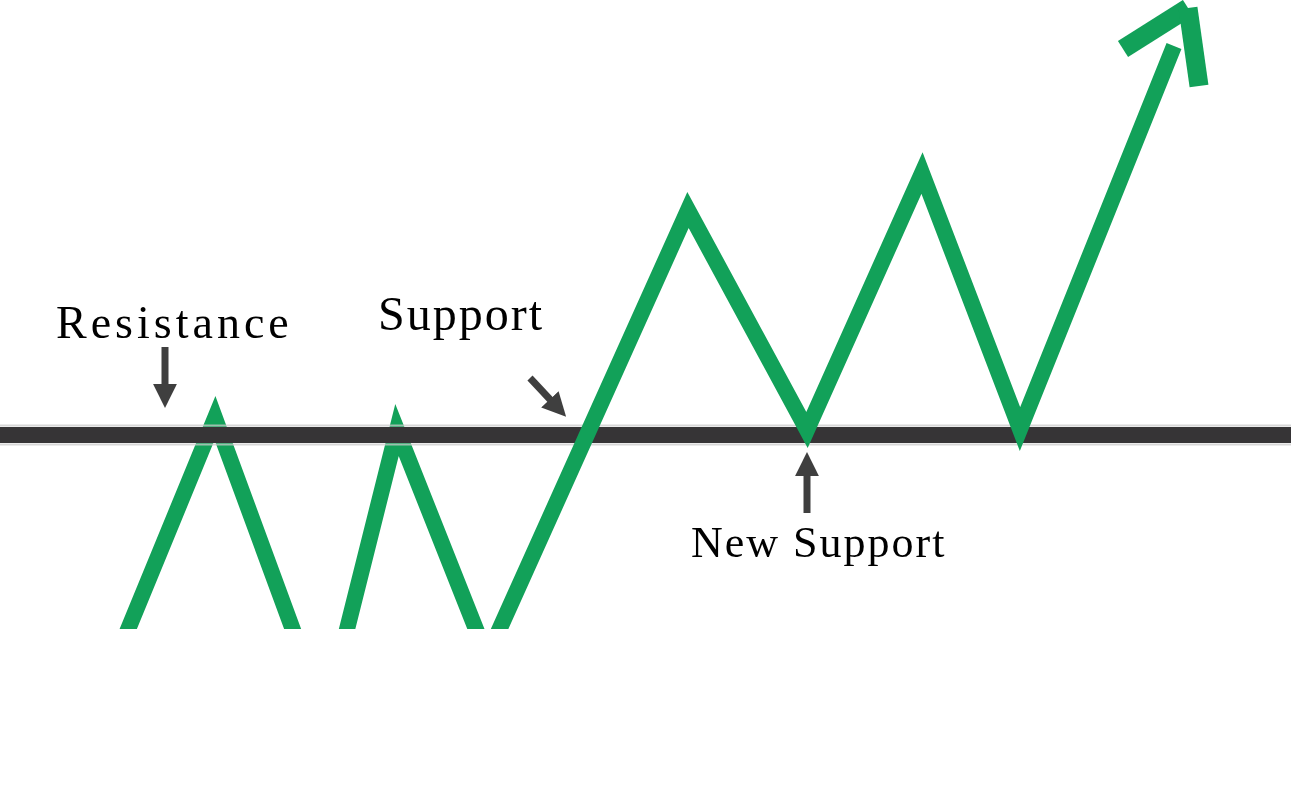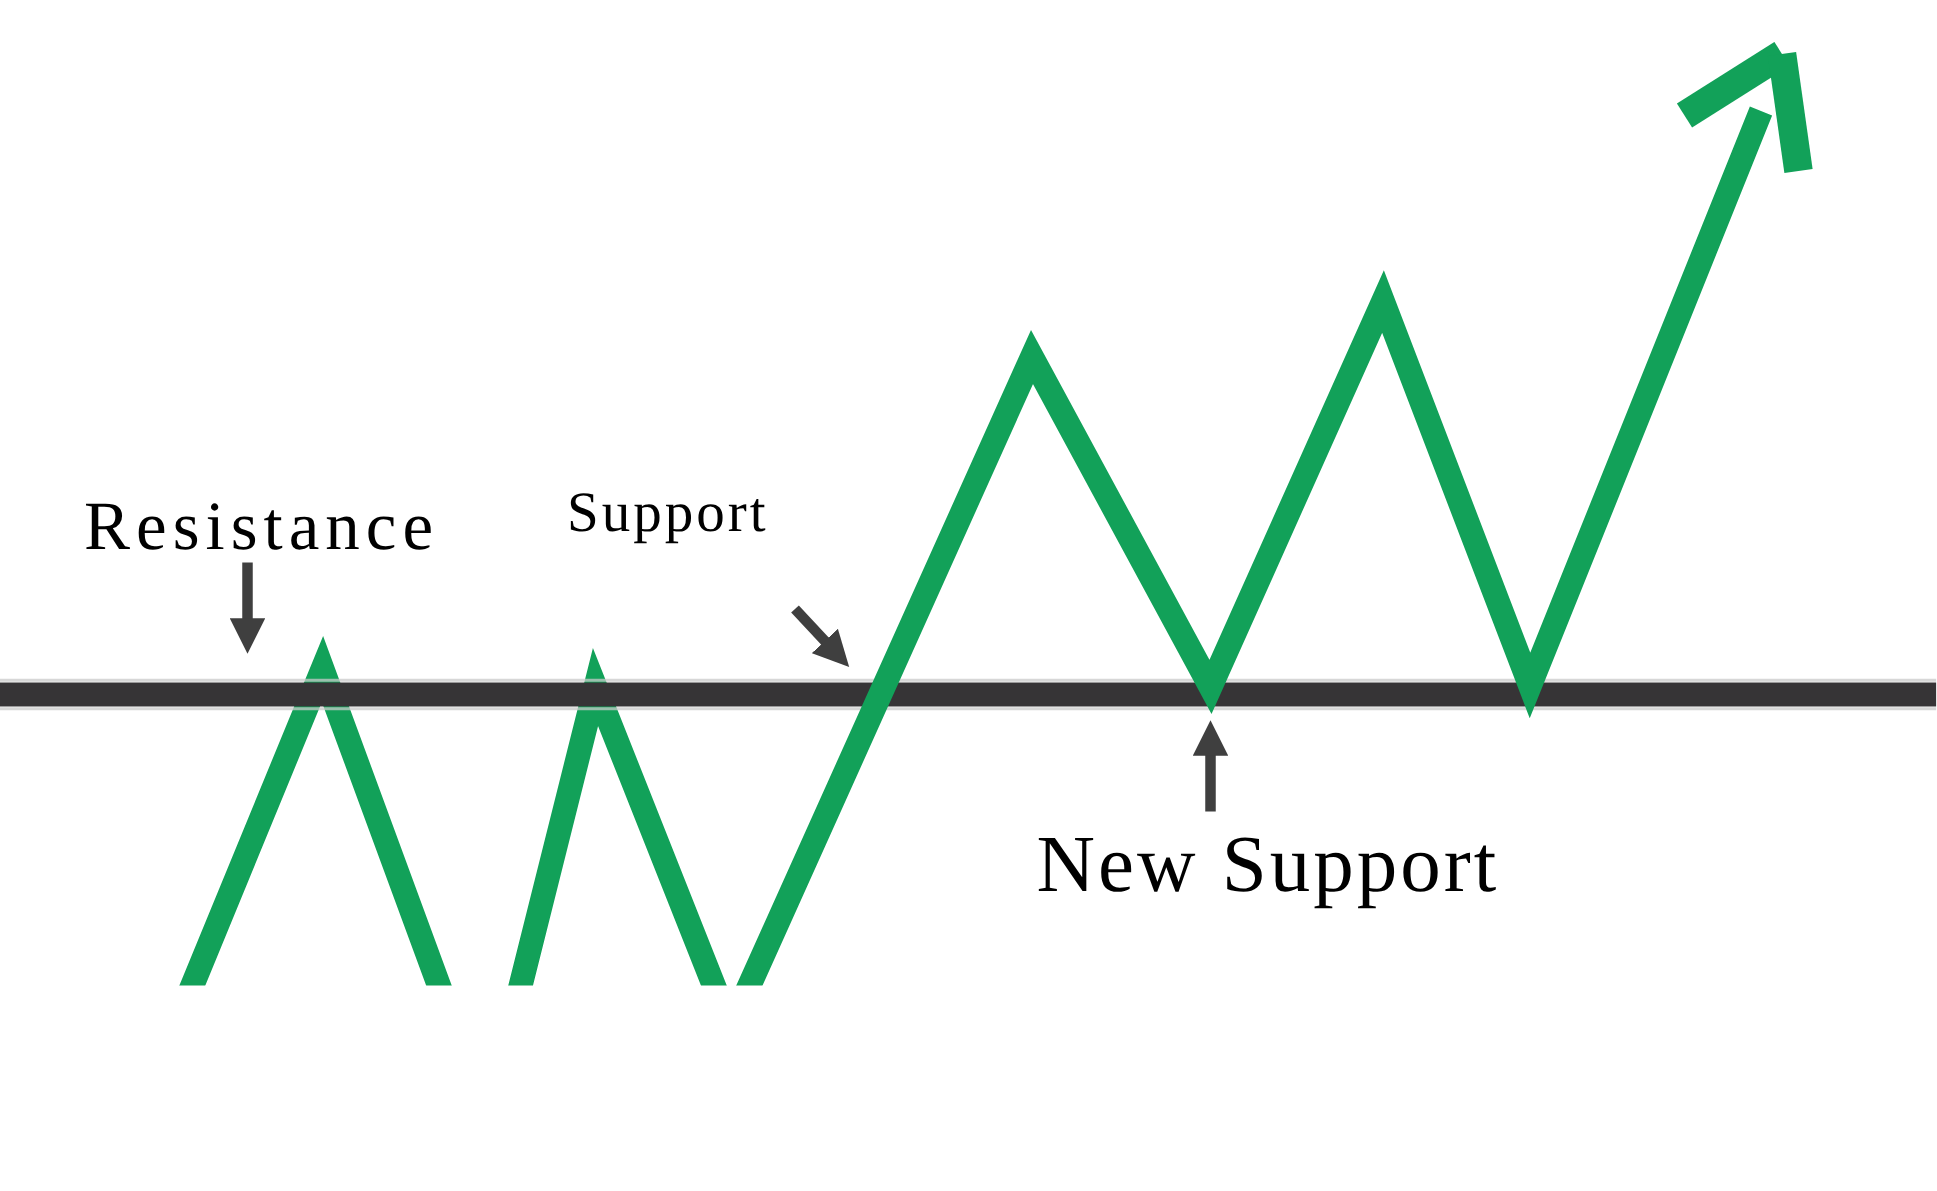--- a/index.html
+++ b/index.html
@@ -6,21 +6,20 @@
   body {
     background: var(--background, #fff);
     font-family: "Liberation Serif", serif;
   }
   .stage {
     position: relative;
     width: 1291px;
     height: 629px;
     overflow: hidden;
     background: var(--background, #fff);
-    margin-top: 28px;
   }
   svg.diagram { position: absolute; left: 0; top: 0; display: block; }
 
   
   polyline.trend {
     fill: none;
     stroke: var(--trend-green, #12a159);
     stroke-width: 16;
     stroke-linecap: butt;
     stroke-linejoin: miter;
@@ -50,26 +49,26 @@
     color: var(--text-black, #000);
     white-space: nowrap;
   }
   .label-resistance {
     left: 56px; top: 300px;
     font-size: 46px; line-height: 1;
     letter-spacing: 4px;
   }
   .label-support-break {
     left: 378px; top: 278px;
-    font-size: 38px; line-height: 72px;
+    font-size: 48px; line-height: 72px;
     letter-spacing: 2px;
   }
   .label-new-support {
     left: 691px; top: 521px;
-    font-size: 54px; line-height: 1;
+    font-size: 44px; line-height: 1;
     letter-spacing: 2px;
   }
 </style>
 </head>
 <body>
 
 <div class="stage">
 
   <svg class="diagram" width="1291" height="794" viewBox="0 0 1291 794">
     <defs>

